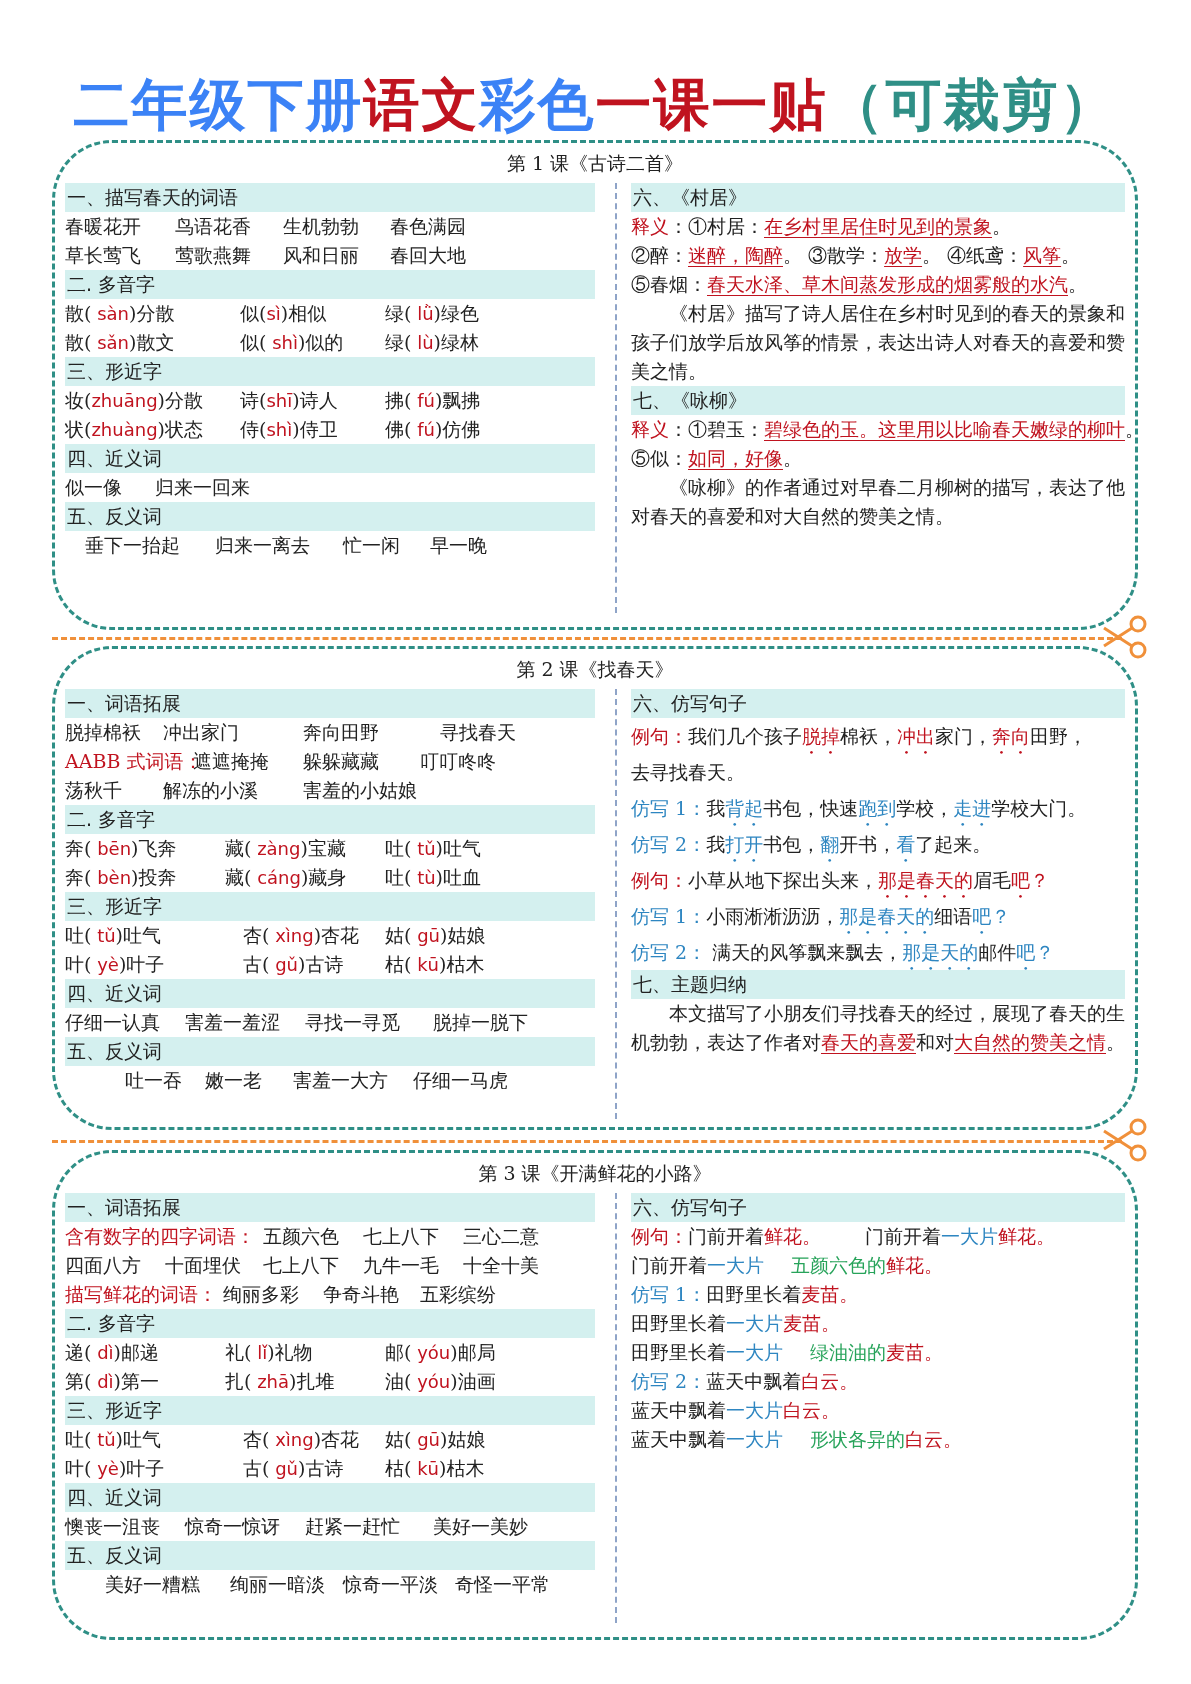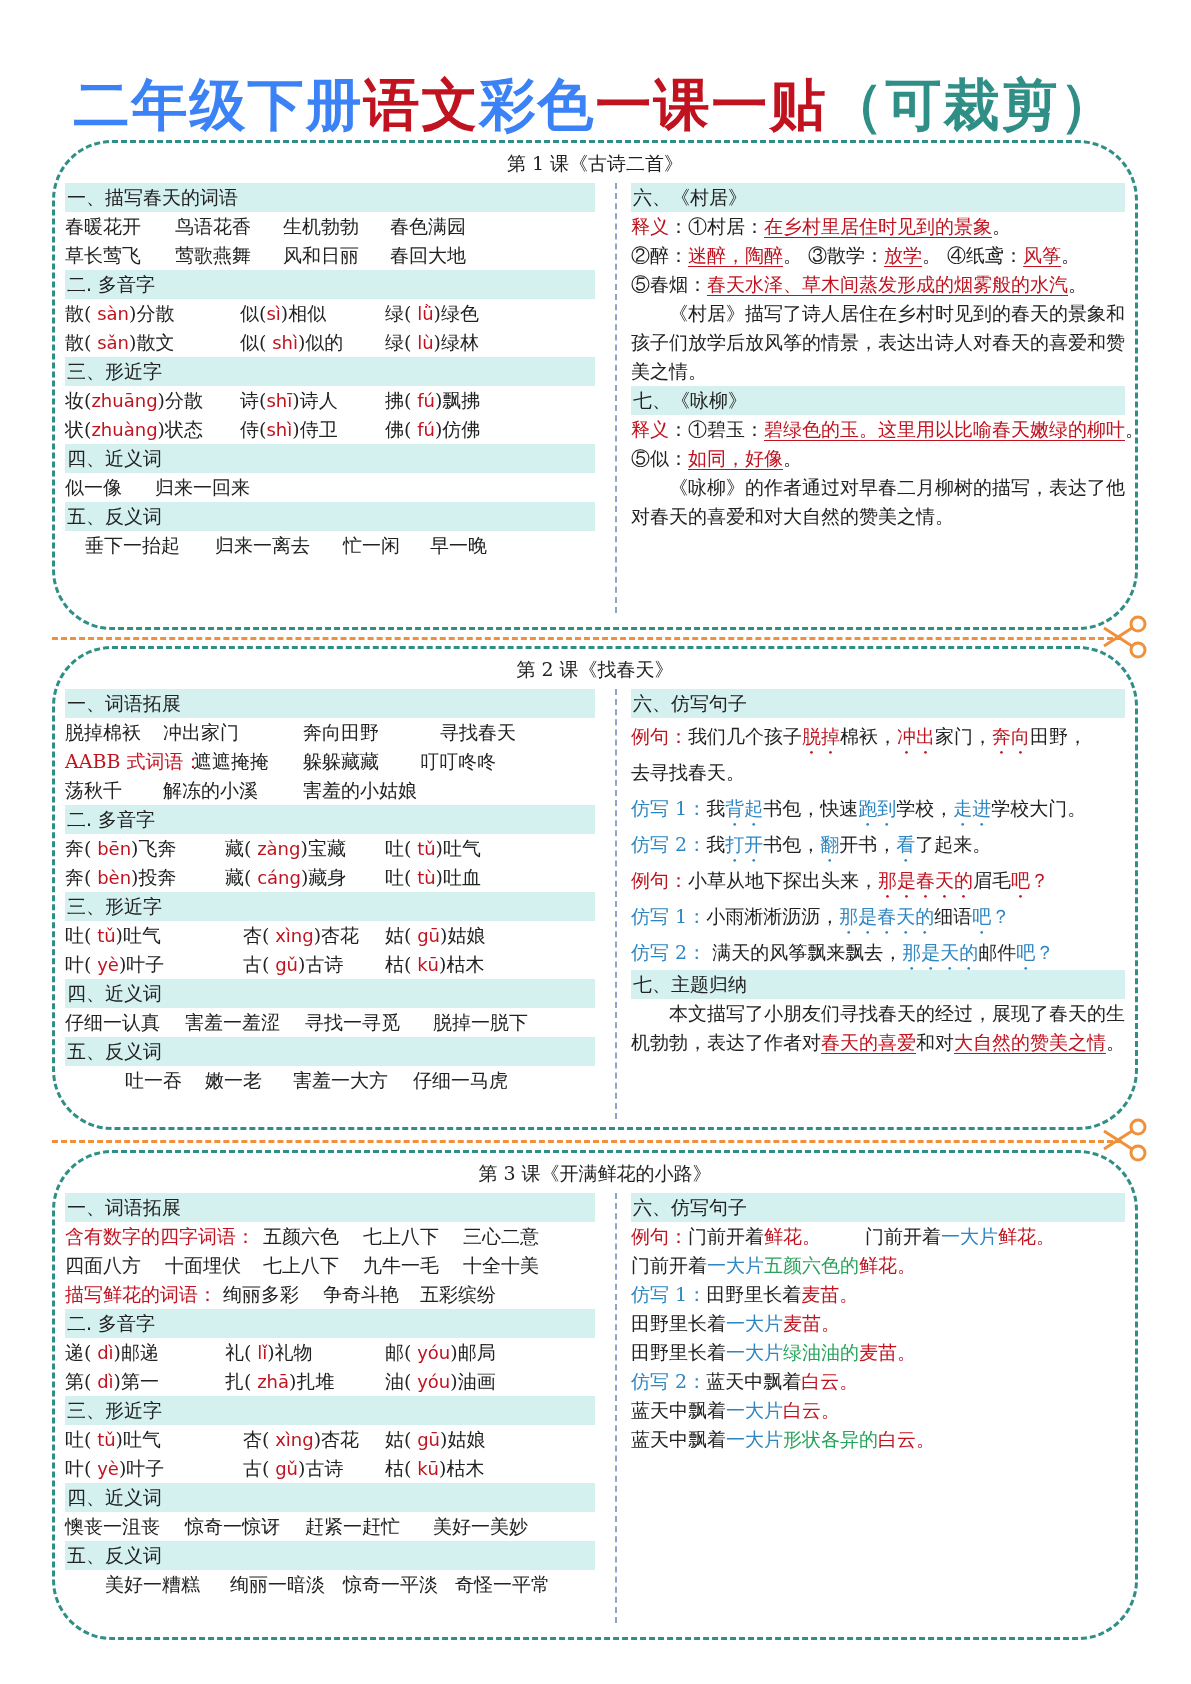--- a/index.html
+++ b/index.html
@@ -42,21 +42,21 @@
 
   .sec-head {
     background: #d4f0ef; font-size: 19px; line-height: 29px; height: 29px; padding-left: 2px;
     font-family: "DejaVu Sans", sans-serif; color: #222;
   }
   .row { font-size: 19px; line-height: 29px; height: 29px; white-space: nowrap; position: relative; }
   .row span.cell { position: absolute; top: 0; }
   .py { color: #c0131f; font-family: "DejaVu Sans", sans-serif; font-size: 18px; }
   .red { color: #c0131f; }
   .blue { color: #2e86c1; }
-  .green { color: #27a35a; }
+  .green { color: #27a35a; margin-left: 27px; }
   .ul { text-decoration: underline; text-decoration-color: #c0131f; text-underline-offset: 4px; }
   .dot { text-emphasis: dot; text-emphasis-position: under; -webkit-text-emphasis: dot; -webkit-text-emphasis-position: under; }
   .para { font-size: 19px; line-height: 29px; text-indent: 2em; }
   .r2 .row { height: 36px; line-height: 36px; }
   .inline-head { background: #d4f0ef; font-family: "DejaVu Sans", sans-serif; }
 </style>
 </head>
 <body>
 
 <div class="page-title">

